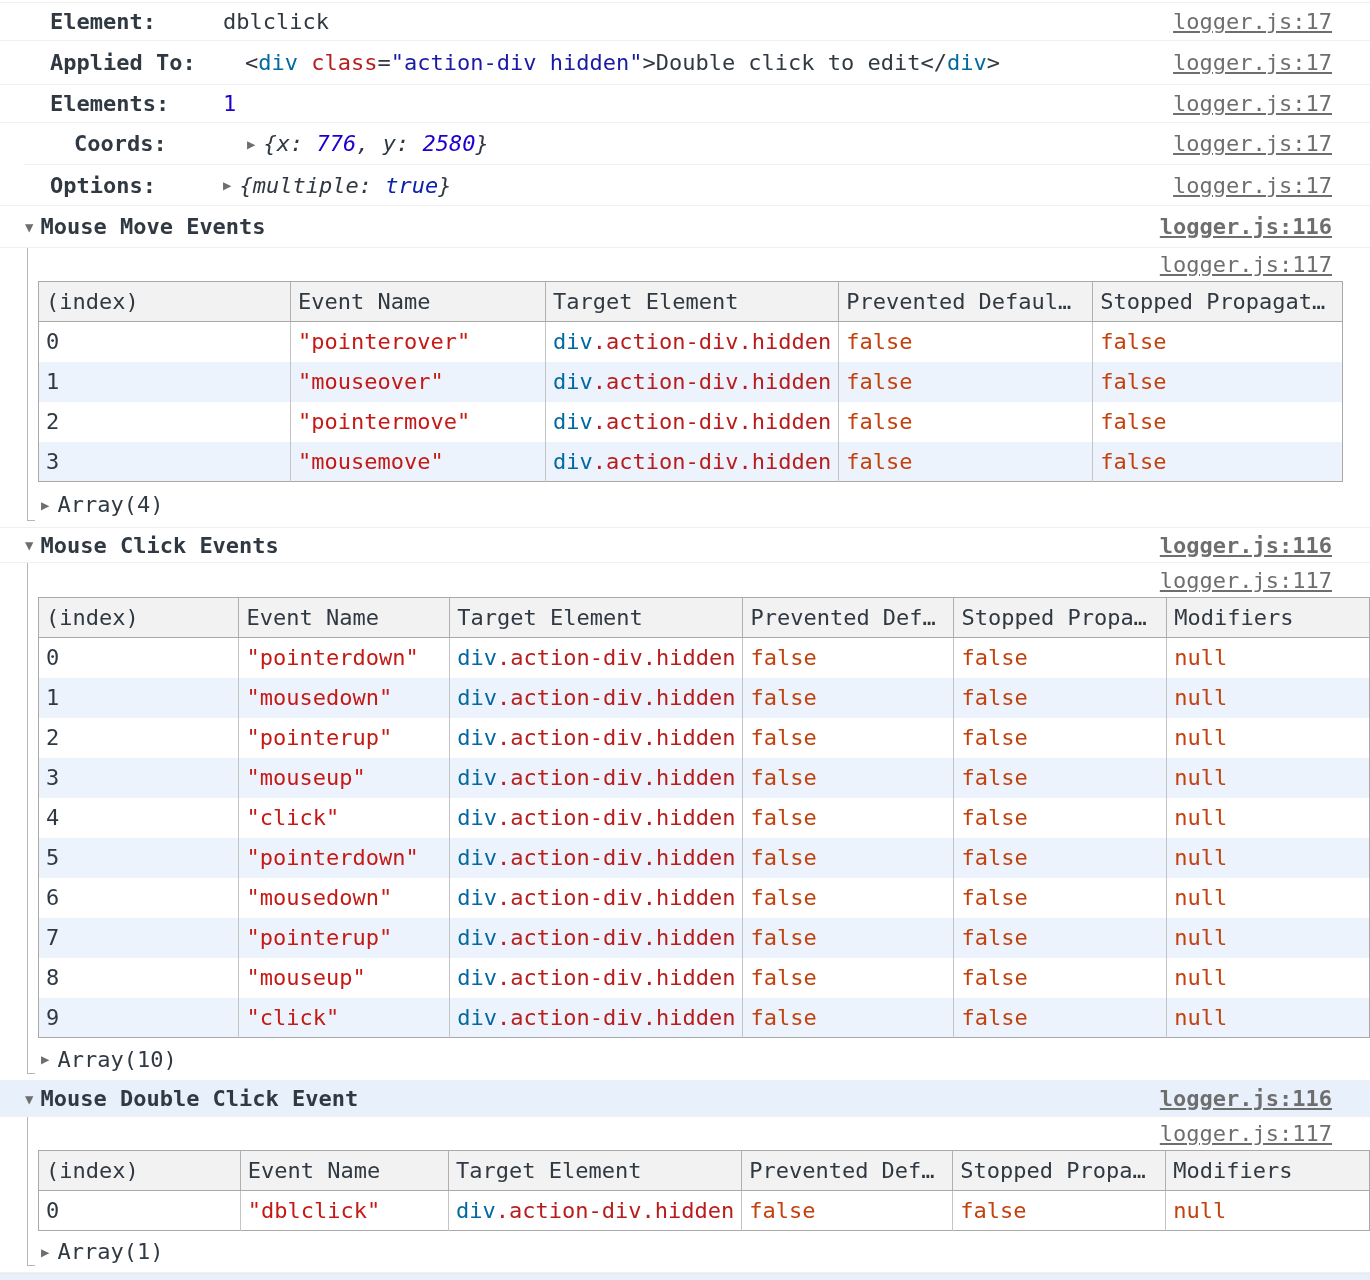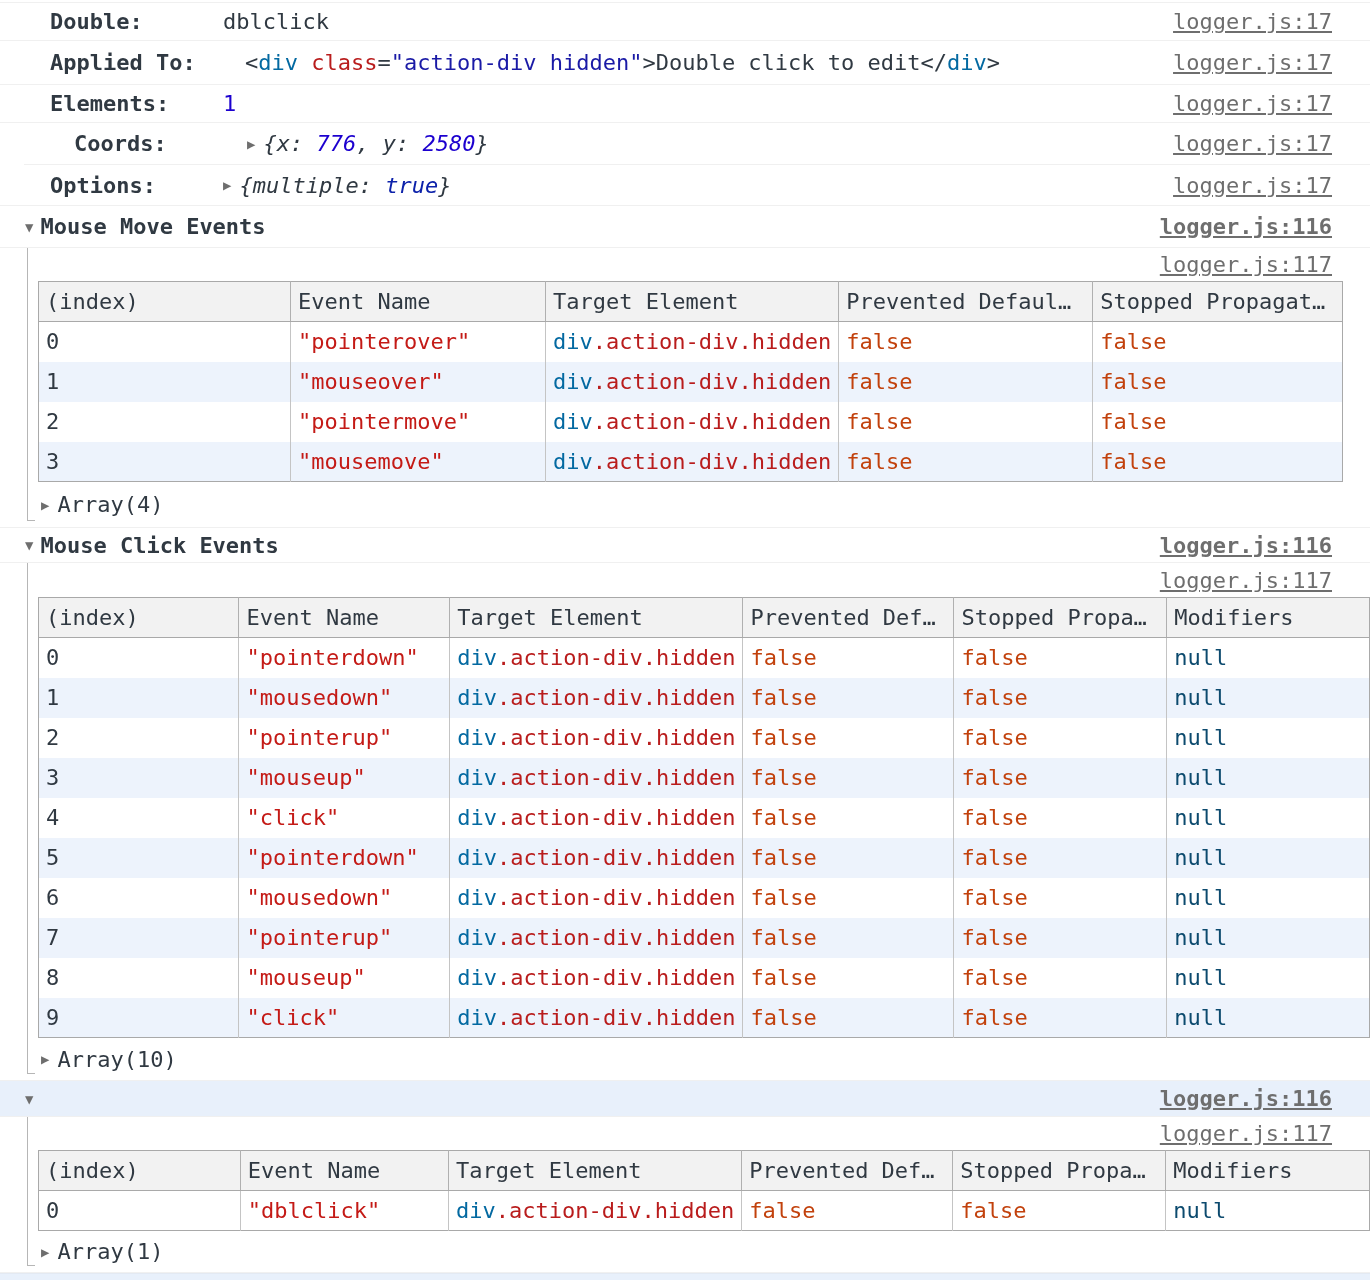--- a/index.html
+++ b/index.html
@@ -75,31 +75,31 @@
   .data-grid td {
     height:40px; padding:0 7px;
     border-left:1px solid #c4c4c4;
     white-space:nowrap; overflow:hidden;
   }
   .data-grid td:first-child { border-left:none; }
   .data-grid tbody tr:nth-child(even) { background:#edf3fc; }
   .c-plain { color:#303942; }
   .c-str   { color:#c41a16; }
   .c-bool  { color:#c2410c; }
-  .c-null  { color:#0c4a6e; }
+  .c-null  { color:#c2410c; }
   
   .bottom-strip { height:7px; background:#e8f0fb; border-top:1px solid #e3e9f2; }
 </style>
 </head>
 <body>
 
 <div class="console">
 
   <div class="log-row r1">
-    <span class="log-label">Double:</span>
+    <span class="log-label">Element:</span>
     <span class="log-value">dblclick</span>
     <a class="src-link">logger.js:17</a>
   </div>
 
   <div class="log-row r2">
     <span class="log-label">Applied To:</span>
     <span class="log-value el-preview"><span class="punct">&lt;</span><span class="tag">div</span><span> </span><span class="attr">class</span><span class="punct">=</span><span class="attr-val">"action-div hidden"</span><span class="punct">&gt;</span><span class="punct">Double click to edit</span><span class="punct">&lt;/</span><span class="tag">div</span><span class="punct">&gt;</span></span>
     <a class="src-link">logger.js:17</a>
   </div>
 
@@ -298,20 +298,21 @@
         </tbody>
     </table>
     <div class="array-line al2">
       <span class="tri">▶</span>
       <span>Array(10)</span>
     </div>
   </div>
 
   <div class="gh gh3">
     <span class="tri-inline">▼</span>
+    <span class="gh-title">Mouse Double Click Event</span>
     <a class="src-link bold">logger.js:116</a>
   </div>
   <div class="group-body">
     <div class="src-line sl3">
       <a class="src-link">logger.js:117</a>
     </div>
     <table class="data-grid">
       <colgroup>
         <col style="width:209px">
           <col style="width:213px">

